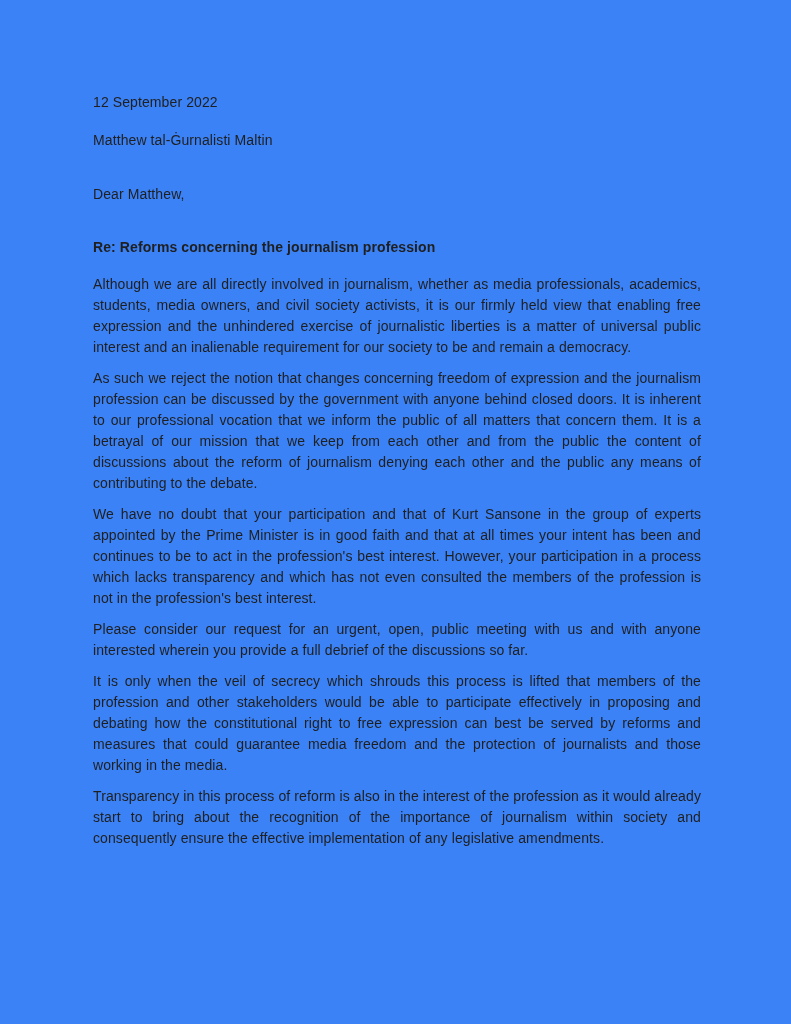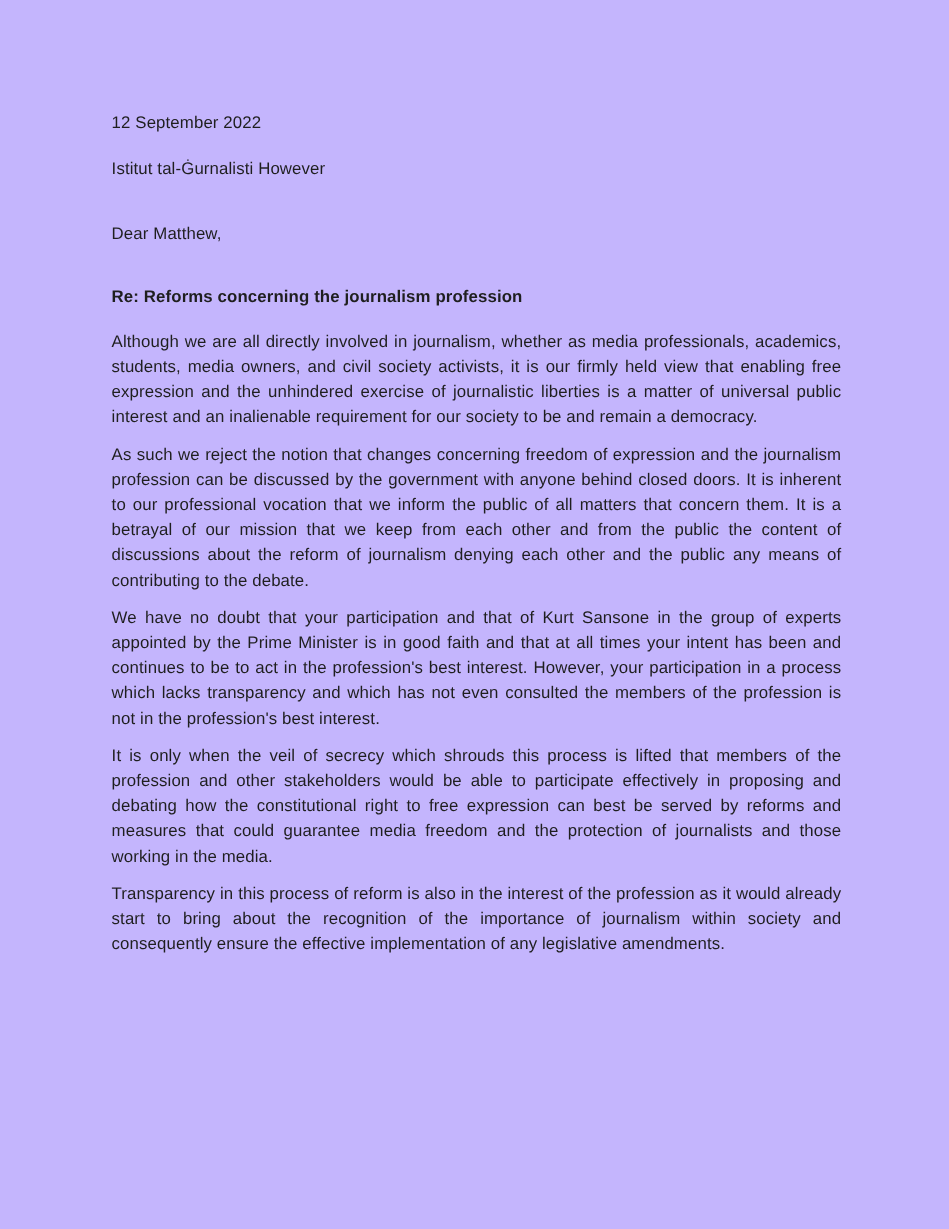--- a/index.html
+++ b/index.html
@@ -3,21 +3,21 @@
 <meta charset="utf-8">
 <style>
   * { margin: 0; padding: 0; box-sizing: border-box; }
   html, body {
     background: #ffffff;
   }
   .page {
     position: relative;
     width: 791px;
     height: 1024px;
-    background: #c4b5fd;
+    background: #3b82f6;
     overflow: hidden;
     font-family: "Liberation Sans", "DejaVu Sans", sans-serif;
     color: #1f1f1f;
   }
   .content {
     position: absolute;
     top: 92px;
     left: 93px;
     width: 608px;
     font-size: 14px;
@@ -45,27 +45,28 @@
 </style>
 </head>
 <body>
 
 <div class="page">
   <div class="content">
 
     <div class="date-line">12 September 2022</div>
 
     <div class="recipient-block">
-      <div>Istitut tal-Ġurnalisti However</div>
+      <div>Matthew tal-Ġurnalisti Maltin</div>
     </div>
 
     <div class="salutation">Dear Matthew,</div>
 
     <div class="subject-line">Re: Reforms concerning the journalism profession</div>
 
     <p class="body-paragraph">Although we are all directly involved in journalism, whether as media professionals, academics, students, media owners, and civil society activists, it is our firmly held view that enabling free expression and the unhindered exercise of journalistic liberties is a matter of universal public interest and an inalienable requirement for our society to be and remain a democracy.</p>
     <p class="body-paragraph">As such we reject the notion that changes concerning freedom of expression and the journalism profession can be discussed by the government with anyone behind closed doors. It is inherent to our professional vocation that we inform the public of all matters that concern them. It is a betrayal of our mission that we keep from each other and from the public the content of discussions about the reform of journalism denying each other and the public any means of contributing to the debate.</p>
     <p class="body-paragraph">We have no doubt that your participation and that of Kurt Sansone in the group of experts appointed by the Prime Minister is in good faith and that at all times your intent has been and continues to be to act in the profession's best interest. However, your participation in a process which lacks transparency and which has not even consulted the members of the profession is not in the profession's best interest.</p>
+    <p class="body-paragraph">Please consider our request for an urgent, open, public meeting with us and with anyone interested wherein you provide a full debrief of the discussions so far.</p>
     <p class="body-paragraph">It is only when the veil of secrecy which shrouds this process is lifted that members of the profession and other stakeholders would be able to participate effectively in proposing and debating how the constitutional right to free expression can best be served by reforms and measures that could guarantee media freedom and the protection of journalists and those working in the media.</p>
     <p class="body-paragraph">Transparency in this process of reform is also in the interest of the profession as it would already start to bring about the recognition of the importance of journalism within society and consequently ensure the effective implementation of any legislative amendments.</p>
 
   </div>
 </div>
 
 </body></html>

